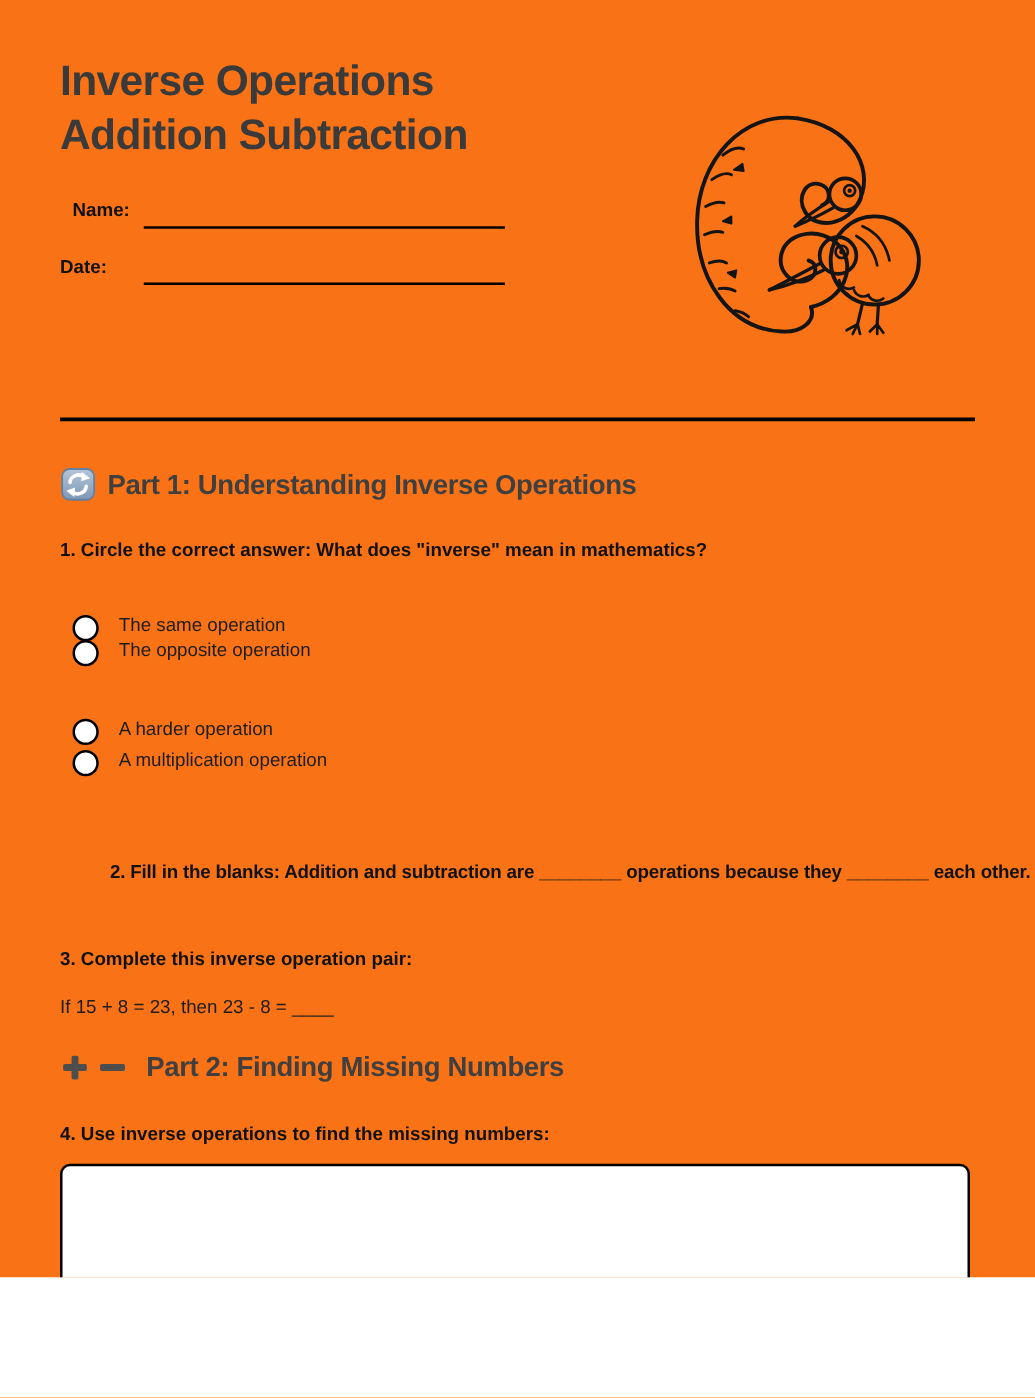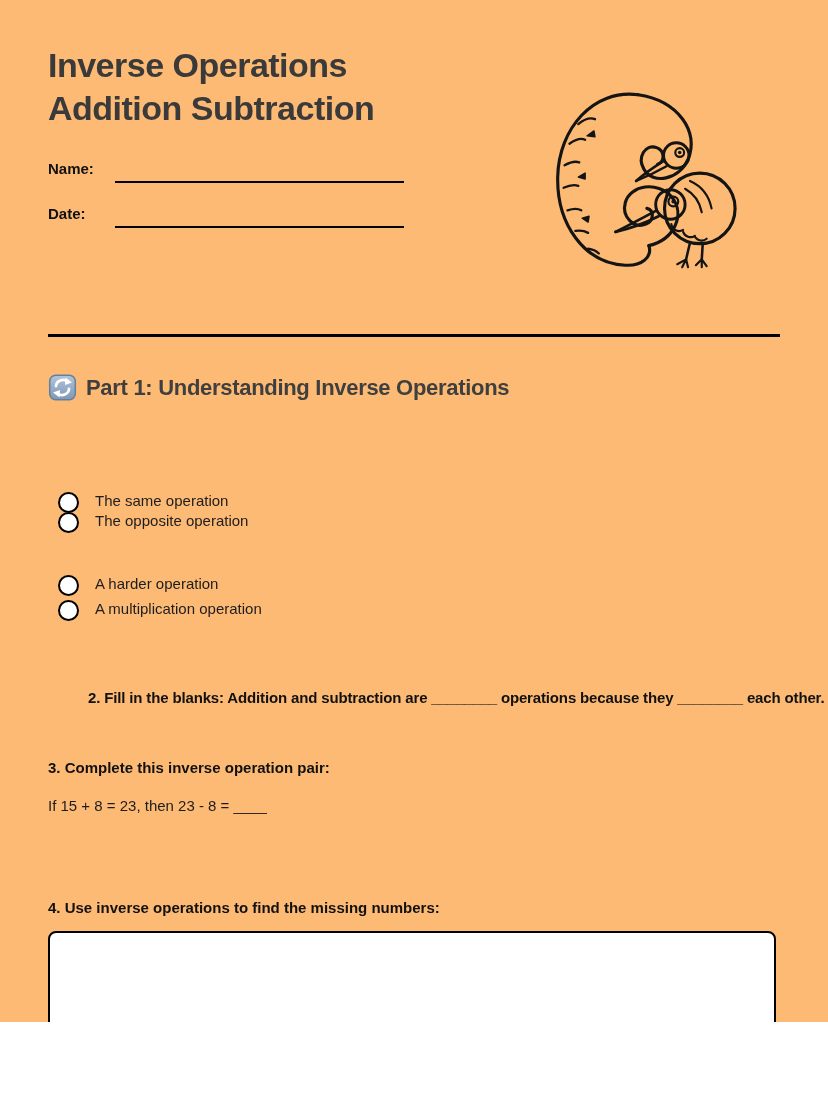--- a/index.html
+++ b/index.html
@@ -1,19 +1,19 @@
 <!DOCTYPE html>
 <html><head>
 <meta charset="utf-8">
 <style>
   html,body{margin:0;padding:0;background:#ffffff;}
   .page{
     position:relative;
     width:828px;height:1022px;
-    background:#fdba74;
+    background:#f97316;
     font-family:"Liberation Sans","DejaVu Sans",sans-serif;
     overflow:hidden;
   }
   .abs{position:absolute;}
   .title{
     left:48px;top:44px;
     font-size:34px;line-height:43px;font-weight:700;
     color:#3a3a3a;letter-spacing:-0.5px;
   }
   .field-label{
@@ -57,21 +57,21 @@
 </head>
 <body>
 
 <div class="page">
 
   <div class="abs title">
     <div>Inverse Operations</div>
     <div>Addition Subtraction</div>
   </div>
 
-  <div class="abs field-label" style="left:48px;top:160px;text-align:right;">Name:</div>
+  <div class="abs field-label" style="left:58px;top:160px;text-align:right;">Name:</div>
   <div class="abs write-line" style="top:181px;"></div>
 
   <div class="abs field-label" style="left:48px;top:205px;">Date:</div>
   <div class="abs write-line" style="top:226px;"></div>
 
   <div class="abs" style="left:543px;top:86px;width:196px;height:184px;">
     <svg width="196" height="184" viewBox="0 0 200 186" fill="none" stroke="#141414" stroke-linecap="round" stroke-linejoin="round">
 
       <path d="M 97,8 C 52,2 16,42 15,92 C 14,140 42,180 84,182 C 100,183 112,174 108,162" stroke-width="3.2"></path>
 
@@ -130,20 +130,21 @@
         <rect x="1.2" y="1.2" width="25.6" height="24.6" rx="6" fill="url(#rg)" stroke="#64809f" stroke-width="1.5"></rect>
         <path d="M 7.5,12 A 7,6.5 0 0 1 19,7.5" stroke="#ffffff" stroke-width="2.8" fill="none" stroke-linecap="round"></path>
         <polygon points="17,3.5 23.5,8.5 16.5,11" fill="#ffffff"></polygon>
         <path d="M 20.5,15 A 7,6.5 0 0 1 9,19.5" stroke="#ffffff" stroke-width="2.8" fill="none" stroke-linecap="round"></path>
         <polygon points="11,23.5 4.5,18.5 11.5,16" fill="#ffffff"></polygon>
       </svg>
     </span>
     <span class="head-text">Part 1: Understanding Inverse Operations</span>
   </div>
 
+  <div class="abs q-bold" style="top:428px;">1. Circle the correct answer: What does "inverse" mean in mathematics?</div>
 
   <div class="abs option" style="top:492px;">
     <span class="radio"></span>
     <span class="option-label">The same operation</span>
   </div>
   <div class="abs option" style="top:512px;">
     <span class="radio"></span>
     <span class="option-label">The opposite operation</span>
   </div>
   <div class="abs option" style="top:575px;">
@@ -153,20 +154,34 @@
   <div class="abs option" style="top:600px;">
     <span class="radio"></span>
     <span class="option-label">A multiplication operation</span>
   </div>
 
   <div class="abs q-bold q2" style="top:685px;">2. Fill in the blanks: Addition and subtraction are ________ operations because they ________ each other.</div>
 
   <div class="abs q-bold" style="top:755px;">3. Complete this inverse operation pair:</div>
   <div class="abs q-plain" style="top:797px;">If 15 + 8 = 23, then 23 - 8 = ____</div>
 
+  <div class="abs section-head" style="top:841px;gap:7px;">
+    <span class="icon">
+      <svg width="24" height="24" viewBox="0 0 24 24">
+        <rect x="9.25" y="2.5" width="5.5" height="19" rx="1.5" fill="#4d4d4d"></rect>
+        <rect x="2.5" y="9.25" width="19" height="5.5" rx="1.5" fill="#4d4d4d"></rect>
+      </svg>
+    </span>
+    <span class="icon">
+      <svg width="22" height="24" viewBox="0 0 22 24">
+        <rect x="1" y="9.25" width="20" height="5.5" rx="1.5" fill="#4d4d4d"></rect>
+      </svg>
+    </span>
+    <span class="head-text" style="margin-left:9px;">Part 2: Finding Missing Numbers</span>
+  </div>
 
   <div class="abs q-bold" style="top:895px;text-align:center;">4. Use inverse operations to find the missing numbers:</div>
 
   <div class="abs answer-box"></div>
 
   <div class="abs q-plain" style="top:1079px;">a) 47 + ____ = 85</div>
 
 </div>
 
 </body></html>

